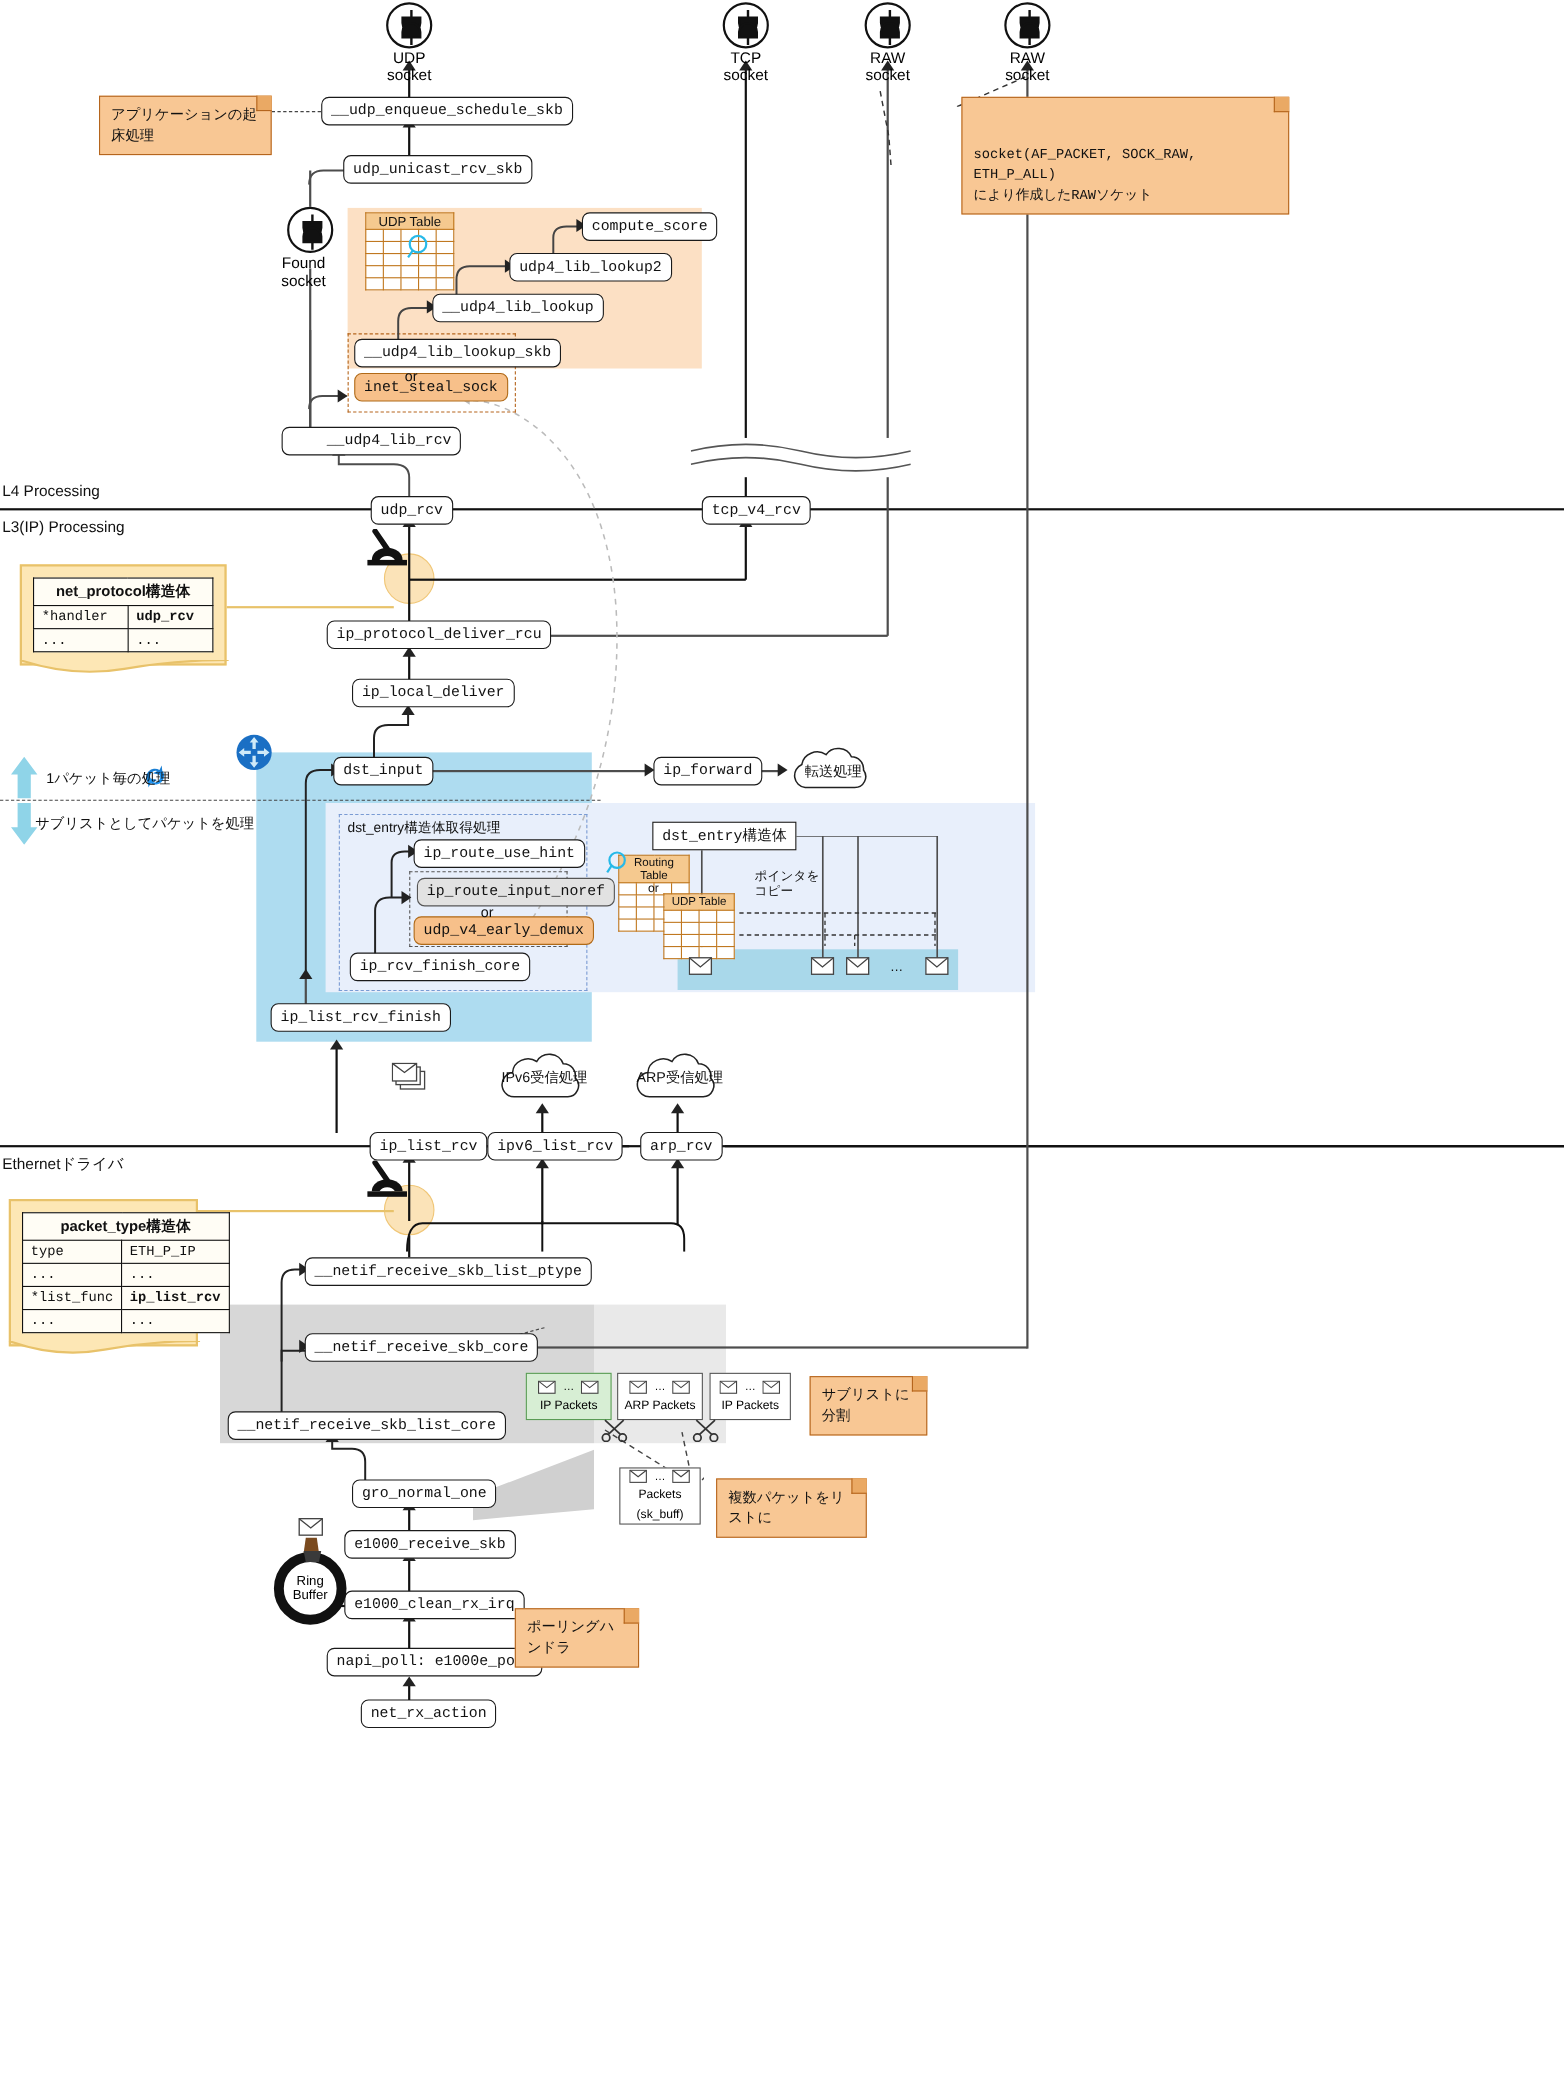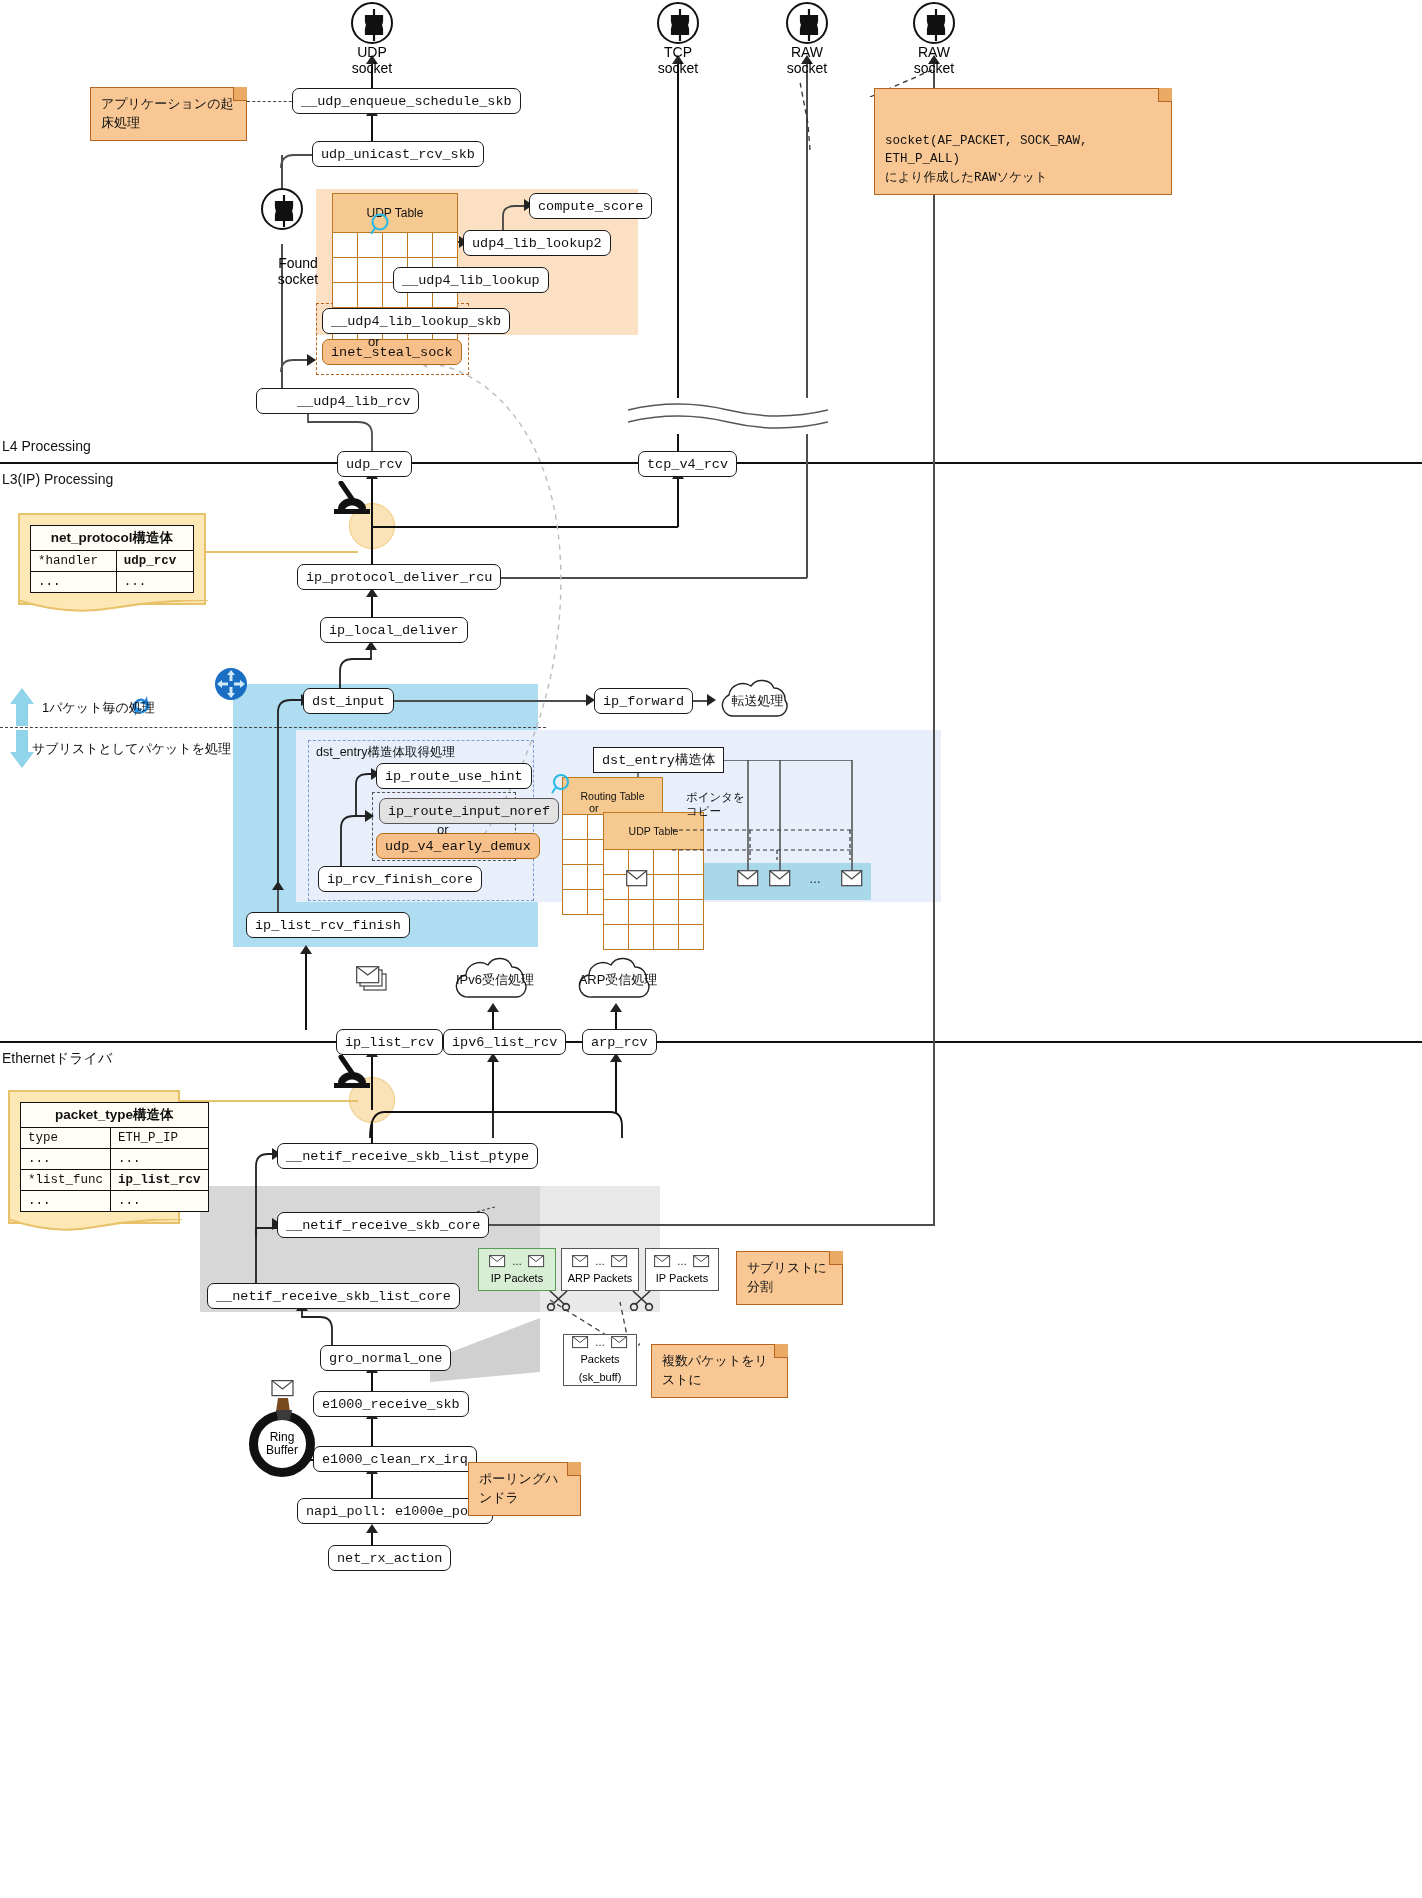--- a/index.html
+++ b/index.html
@@ -63,21 +63,21 @@
   
   .struct { position:absolute; background:#fde7b5; border:2px solid #e8c26a; z-index:8; padding:10px; }
   .struct table { border-collapse:collapse; background:#fffdf5; width:100%; }
   .struct td, .struct th { border:1.3px solid #111; padding:3px 7px; font-family:"Liberation Mono", monospace;
      font-size:12.5px; color:#111; }
   .struct th { font-family:"Liberation Sans",sans-serif; font-weight:bold; font-size:13.5px; text-align:center; }
   .struct .wave { position:absolute; left:-2px; right:-2px; bottom:-13px; height:16px; }
 
   
   .dtable { position:absolute; z-index:6; border-collapse:collapse; }
-  .dtable td { border:1.1px solid #c07820; width:16px; height:11px; background:#fff; padding:12px;}
+  .dtable td { border:1.1px solid #c07820; width:16px; height:11px; background:#fff; padding:0;}
   .dtable .cap { background:#f5c98f; border:1.1px solid #c07820; font-size:12px; text-align:center;
      font-family:"Liberation Sans",sans-serif; color:#111; height:15px;}
 
   .cloud { position:absolute; z-index:6; display:flex;align-items:center;justify-content:center;
            font-size:13px; color:#111;}
   .circ { position:absolute; border-radius:50%; background:#fbe3b8; border:1px solid #f0c676; z-index:2;}
   .lamp { position:absolute; z-index:7; }
   .pkt { position:absolute; border:1.3px solid #555; font-size:11px; display:flex; align-items:center;
          justify-content:center; gap:4px; z-index:7; }
   .pkt.green { background:#d7eed4; border-color:#5a9c55;}
@@ -323,21 +323,21 @@
     <svg width="42" height="42" viewBox="0 0 42 42">
         <g stroke="#111" stroke-width="2.2" fill="none">
       <line x1="21" y1="5" x2="21" y2="12"></line>
       <path d="M13,12 h16 v5 a8,8 0 0 1 -16,0 z" fill="#111"></path>
       <line x1="21" y1="22" x2="21" y2="25"></line>
       <path d="M13,25 a8,8 0 0 1 16,0 v5 h-16 z" fill="#111"></path>
       <line x1="21" y1="30" x2="21" y2="37"></line>
     </g>
       </svg>
   </div>
-  <div class="sock-lbl" style="left:258px;top:231px;width:80px;margin-top:24px;">
+  <div class="sock-lbl" style="left:236px;top:231px;width:80px;">
     <span>Found</span><br>
     <span>socket</span>
   </div>
 
   <div class="note jp" style="left:90px;top:87px;width:157px;">
     <div class="fold"></div>
     <span>アプリケーションの起床処理</span>
   </div>
 
   <div class="note code" style="left:874px;top:88px;width:298px;white-space:pre-line;">

